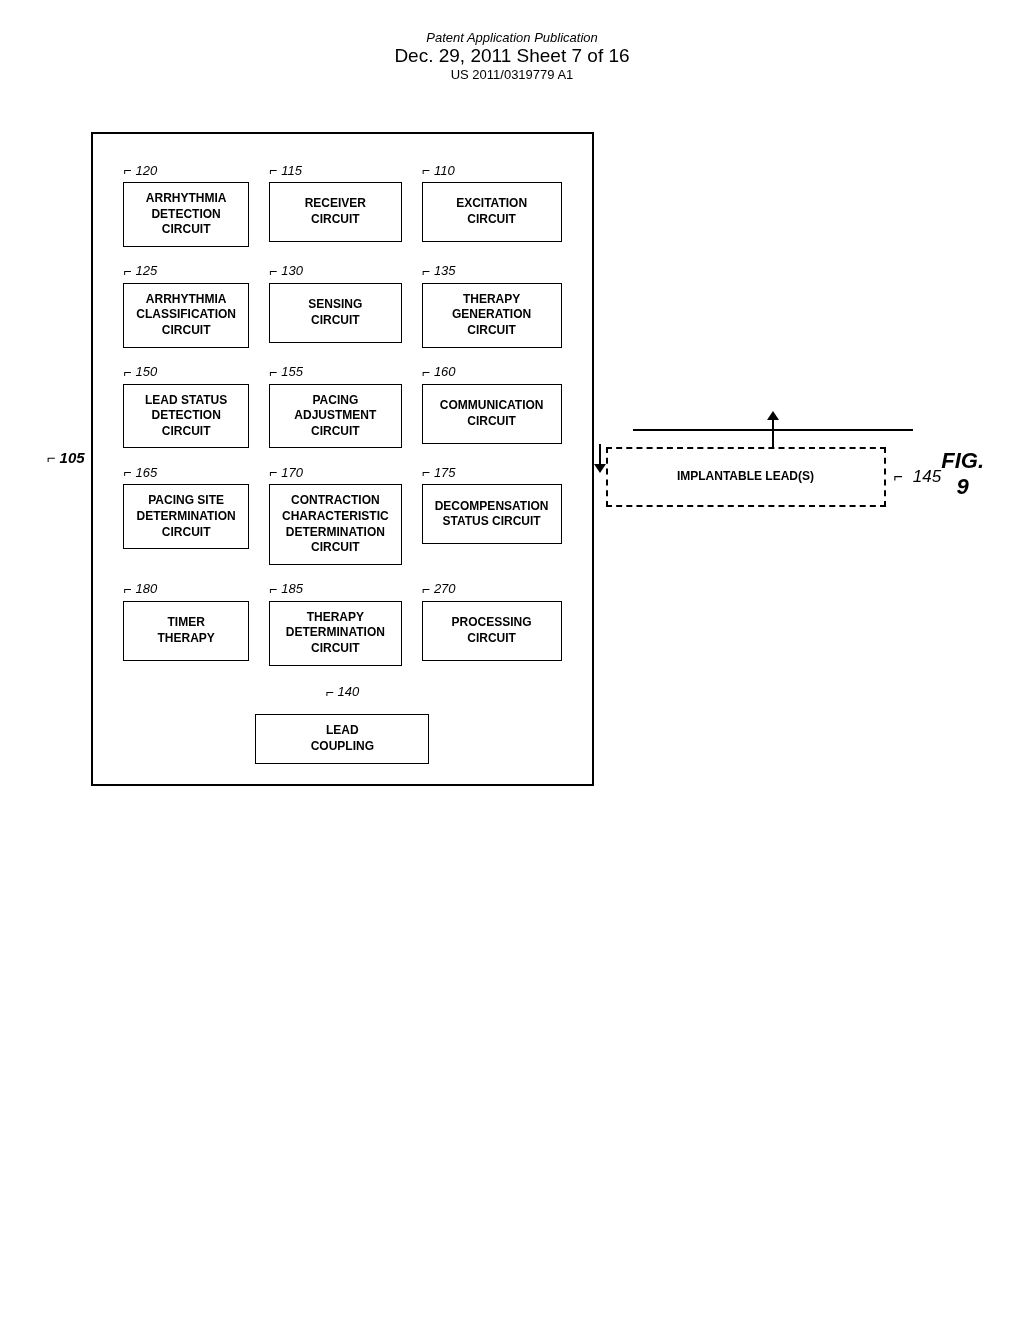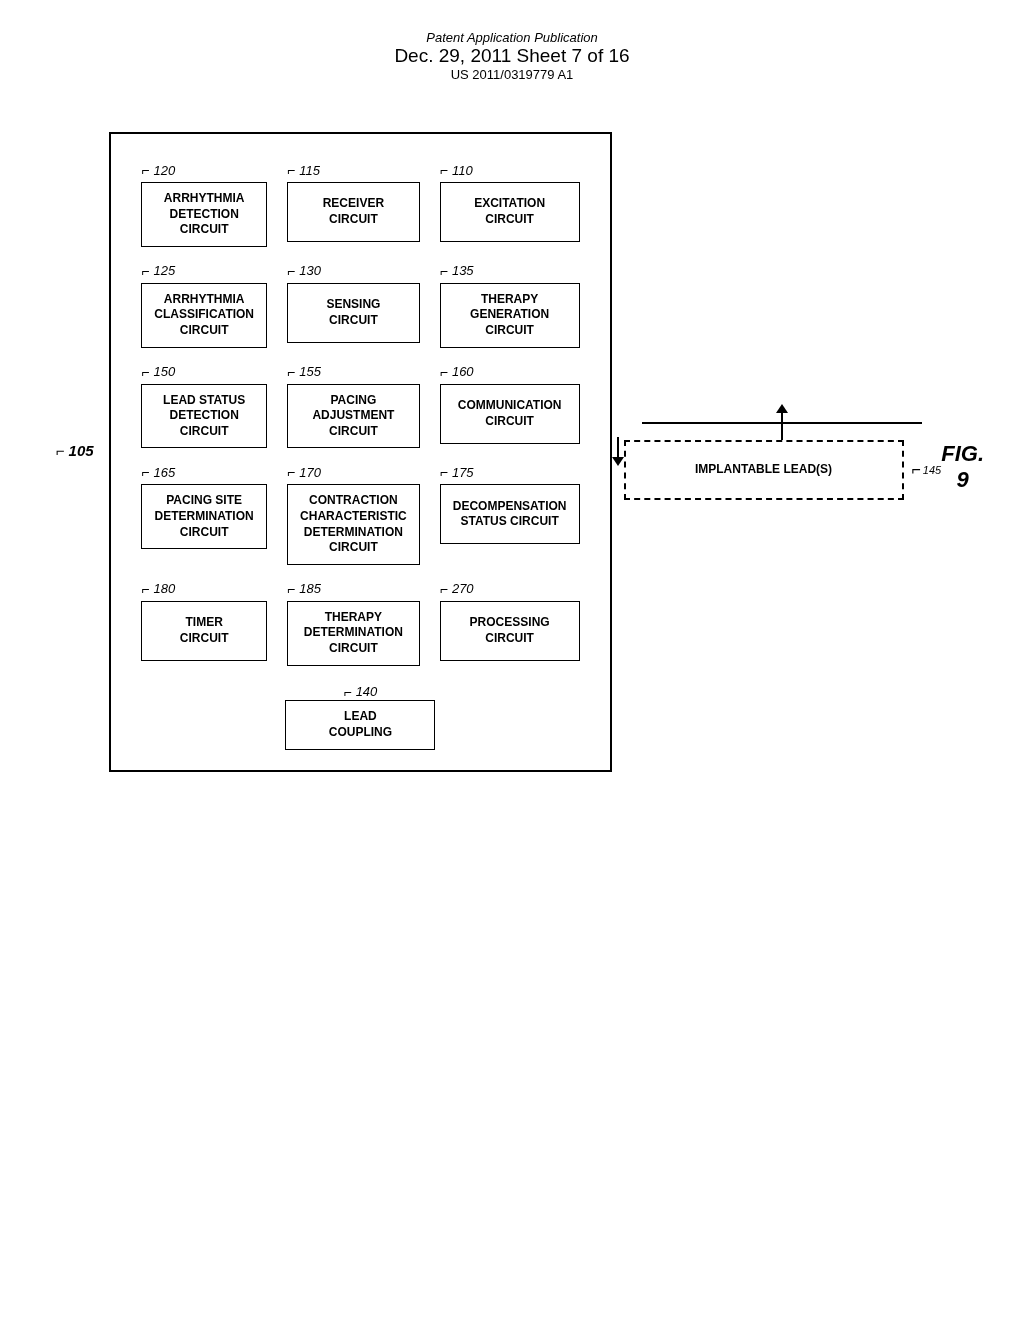--- a/index.html
+++ b/index.html
@@ -88,30 +88,31 @@
       align-items: center;
       justify-content: center;
       text-align: center;
       font-size: 12px;
       font-weight: bold;
       padding: 8px 12px;
       line-height: 1.3;
     }
     .lead-coupling-box {
       border: 1.5px solid #000;
-      width: 150px;
+      width: 174px;
       min-height: 50px;
       display: flex;
       align-items: center;
       justify-content: center;
       text-align: center;
       font-size: 12px;
       font-weight: bold;
       padding: 6px 4px;
       line-height: 1.3;
+      margin-top: 14px;
     }
     .implant-section {
       display: flex;
       flex-direction: column;
       align-items: center;
       margin-top: 0;
     }
     .implant-dashed-box {
       border: 2px dashed #000;
       width: 280px;
@@ -148,21 +149,22 @@
       border-right: 6px solid transparent;
       border-bottom: 9px solid #000;
     }
     .connector-area {
       display: flex;
       flex-direction: column;
       align-items: center;
     }
     .implant-ref-label {
       font-style: italic;
-      font-size: 11px;
+      font-size: 17px;
+      margin-left: 8px;
     }
     .implant-ref-row {
       display: flex;
       align-items: center;
     }
   </style>
 </head>
 <body>
 
 <div class="page">
@@ -252,21 +254,21 @@
         </div>
         <div class="cell">
           <div class="ref-label">175</div>
           <div class="circuit-box" style="white-space: pre-line;">DECOMPENSATION
 STATUS CIRCUIT</div>
         </div>
 
         <div class="cell">
           <div class="ref-label">180</div>
           <div class="circuit-box" style="white-space: pre-line;">TIMER
-CIRCUIT</div>
+THERAPY</div>
         </div>
         <div class="cell">
           <div class="ref-label">185</div>
           <div class="circuit-box" style="white-space: pre-line;">THERAPY
 DETERMINATION
 CIRCUIT</div>
         </div>
         <div class="cell">
           <div class="ref-label">270</div>
           <div class="circuit-box" style="white-space: pre-line;">PROCESSING

